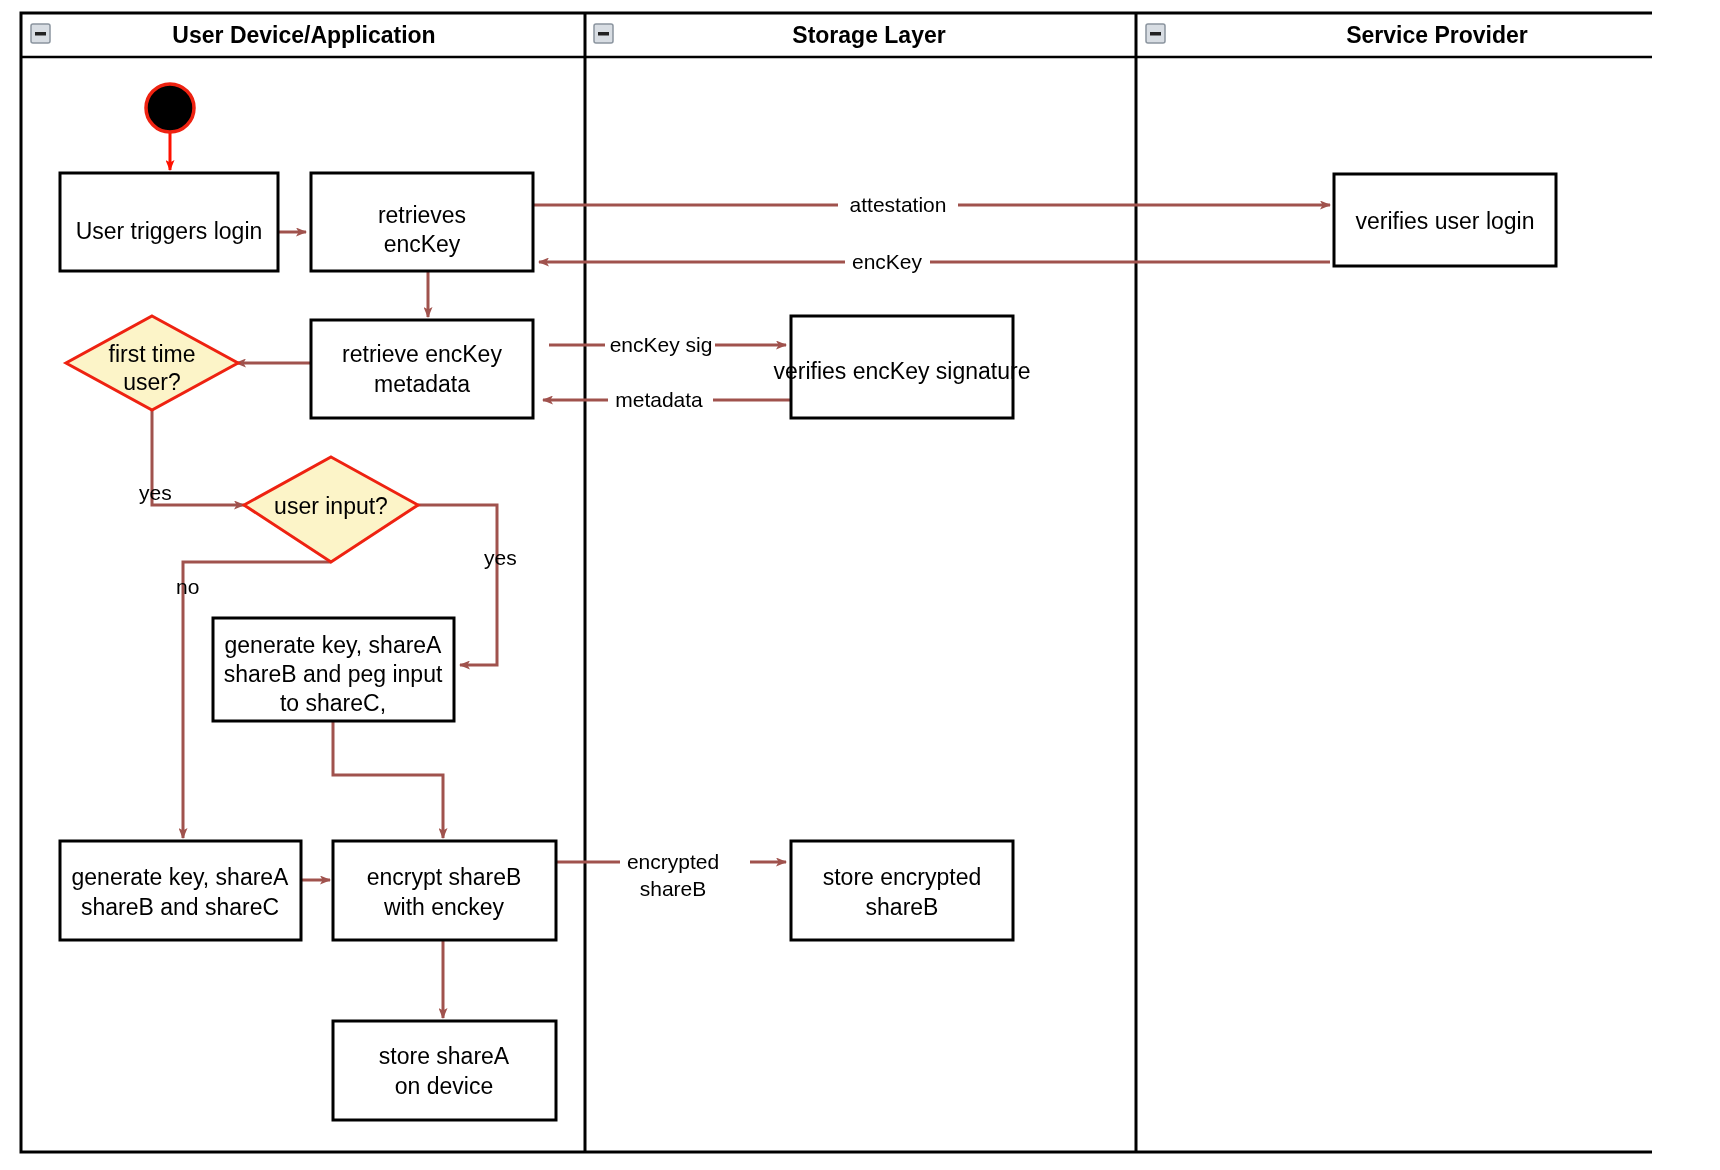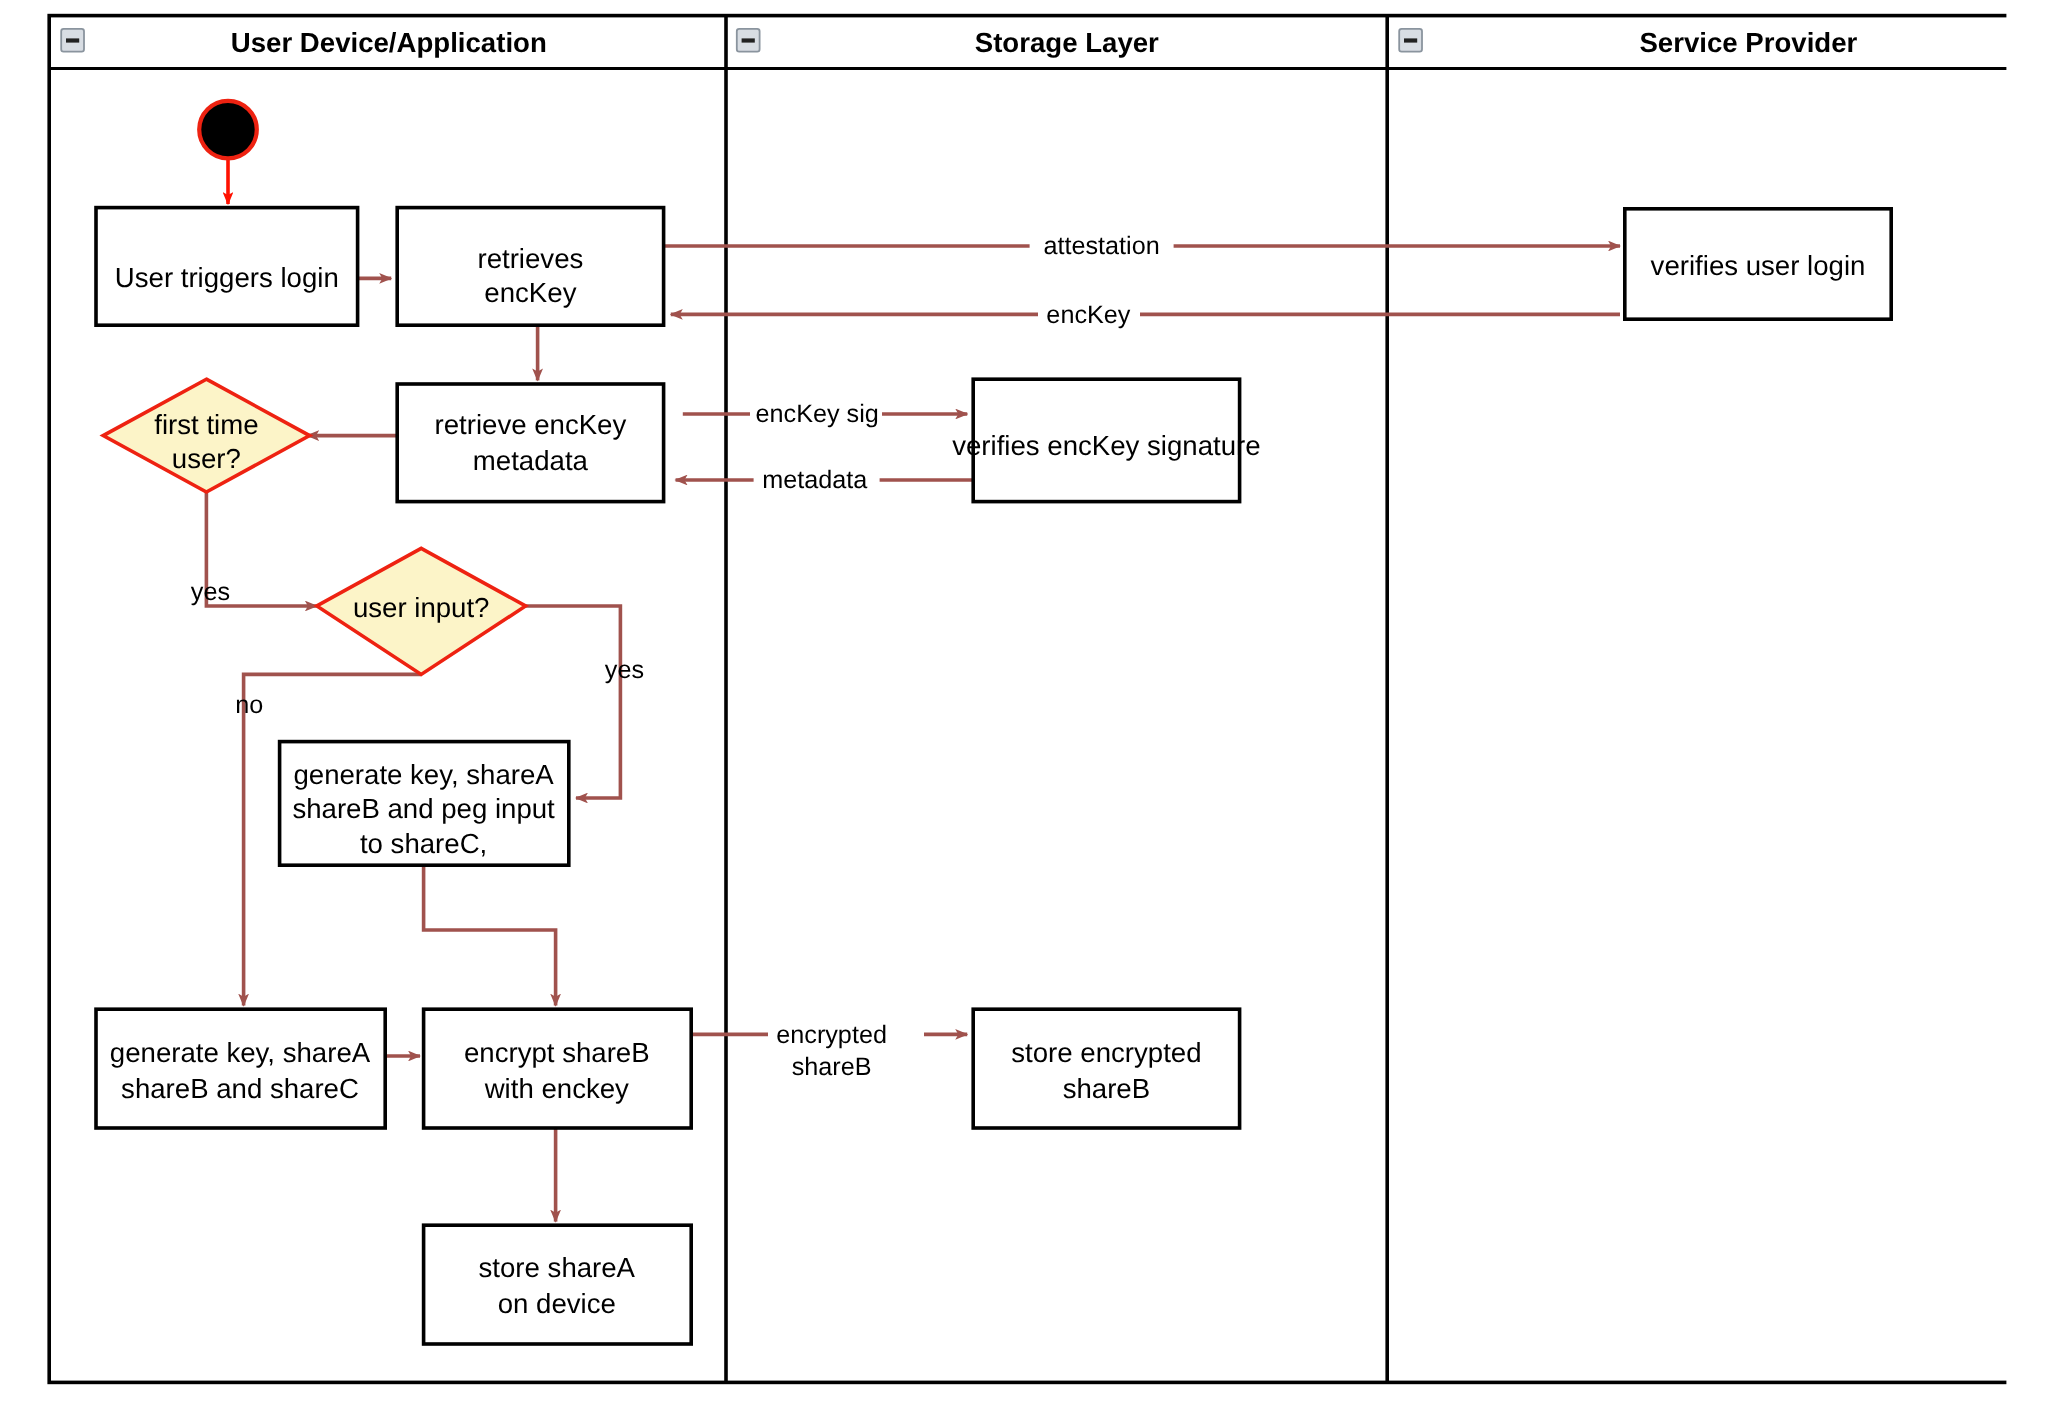--- a/index.html
+++ b/index.html
@@ -7,21 +7,20 @@
     padding: 0;
     background: #ffffff;
   }
   #page {
     position: relative;
     width: 1652px;
     height: 1170px;
     background: #ffffff;
     font-family: "Liberation Sans", sans-serif;
     overflow: hidden;
-    margin-left: 20px;
   }
   svg#diagram {
     position: absolute;
     left: 0;
     top: 0;
     width: 1720px;
     height: 1170px;
   }
   .lane-frame {
     fill: #ffffff;

